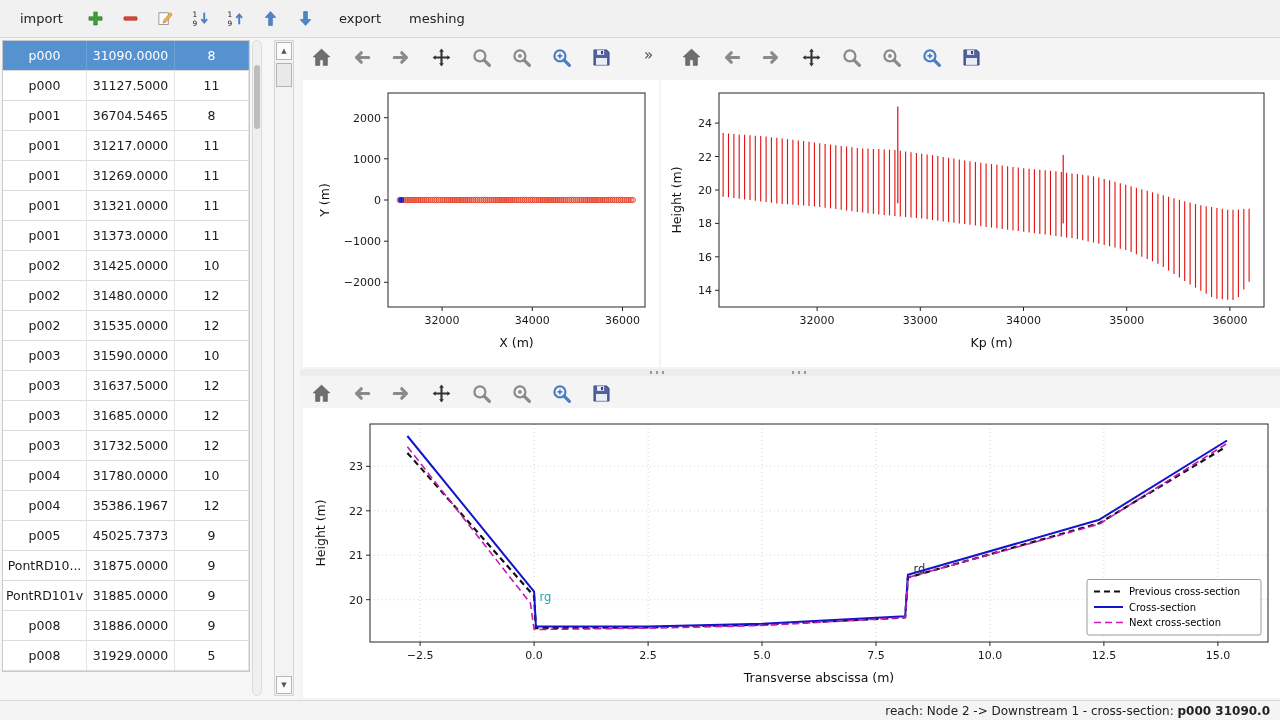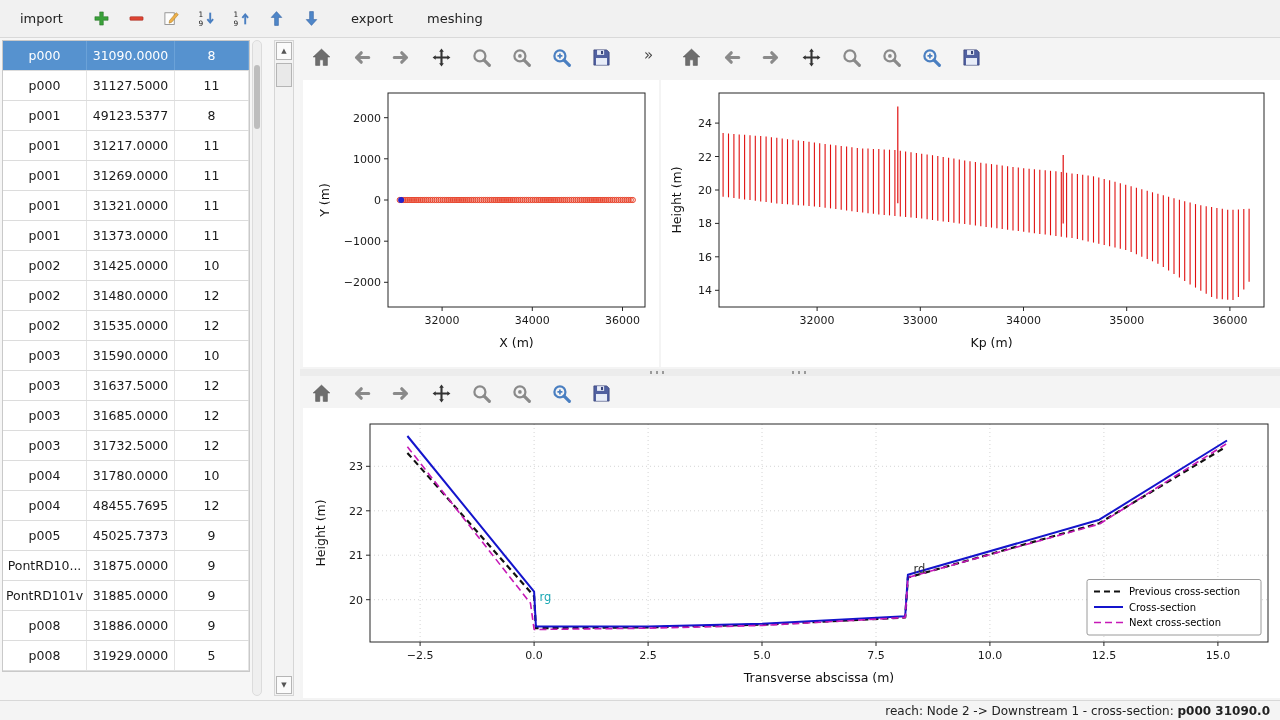--- a/index.html
+++ b/index.html
@@ -1,20 +1,20 @@
 <!DOCTYPE html>
 <html><head>
 <meta charset="utf-8">
 <style>
   *{box-sizing:border-box;margin:0;padding:0}
   html,body{width:1280px;height:720px;overflow:hidden;background:#f0f0f0;
     font-family:"DejaVu Sans","Liberation Sans",sans-serif;color:#1a1a1a;position:relative}
   
   #topbar{position:absolute;left:0;top:0;width:1280px;height:38px;background:#f1f1f1;
-    border-bottom:1px solid #d9d9d9;display:flex;align-items:center;padding-left:10px;gap:14px}
+    border-bottom:1px solid #d9d9d9;display:flex;align-items:center;padding-left:10px;gap:8px}
   .tb-text{font-size:13px;color:#222;background:none;border:none;padding:5px 10px;font-family:inherit;cursor:default}
   #topbar-icons{display:flex;align-items:center;gap:13px;margin:0 4px}
   .tb-icon{width:22px;height:22px;display:flex;align-items:center;justify-content:center}
   .tb-icon svg{width:17px;height:17px}
   
   #left-panel{position:absolute;left:0;top:38px;width:300px;height:662px;background:#f6f6f6}
   #grid{position:absolute;left:2px;top:2px;width:248px;background:#fff;border:1px solid #c9c9c9}
   .thead{display:flex;height:24px;background:linear-gradient(#fdfdfd,#e8e8e8);
     border-bottom:1px solid #c9c9c9;font-weight:bold;font-size:12.5px}
   .hcell{display:flex;align-items:center;justify-content:center;border-right:1px solid #c9c9c9}
@@ -112,21 +112,21 @@
             <div class="tcell c1">31090.0000</div>
             <div class="tcell c2">8</div>
           </div>
           <div class="trow">
             <div class="tcell c0">p000</div>
             <div class="tcell c1">31127.5000</div>
             <div class="tcell c2">11</div>
           </div>
           <div class="trow">
             <div class="tcell c0">p001</div>
-            <div class="tcell c1">49123.5377</div>
+            <div class="tcell c1">36704.5465</div>
             <div class="tcell c2">8</div>
           </div>
           <div class="trow">
             <div class="tcell c0">p001</div>
             <div class="tcell c1">31217.0000</div>
             <div class="tcell c2">11</div>
           </div>
           <div class="trow">
             <div class="tcell c0">p001</div>
             <div class="tcell c1">31269.0000</div>
@@ -177,21 +177,21 @@
             <div class="tcell c1">31732.5000</div>
             <div class="tcell c2">12</div>
           </div>
           <div class="trow">
             <div class="tcell c0">p004</div>
             <div class="tcell c1">31780.0000</div>
             <div class="tcell c2">10</div>
           </div>
           <div class="trow">
             <div class="tcell c0">p004</div>
-            <div class="tcell c1">48455.7695</div>
+            <div class="tcell c1">35386.1967</div>
             <div class="tcell c2">12</div>
           </div>
           <div class="trow">
             <div class="tcell c0">p005</div>
             <div class="tcell c1">45025.7373</div>
             <div class="tcell c2">9</div>
           </div>
           <div class="trow">
             <div class="tcell c0">PontRD10...</div>
             <div class="tcell c1">31875.0000</div>

